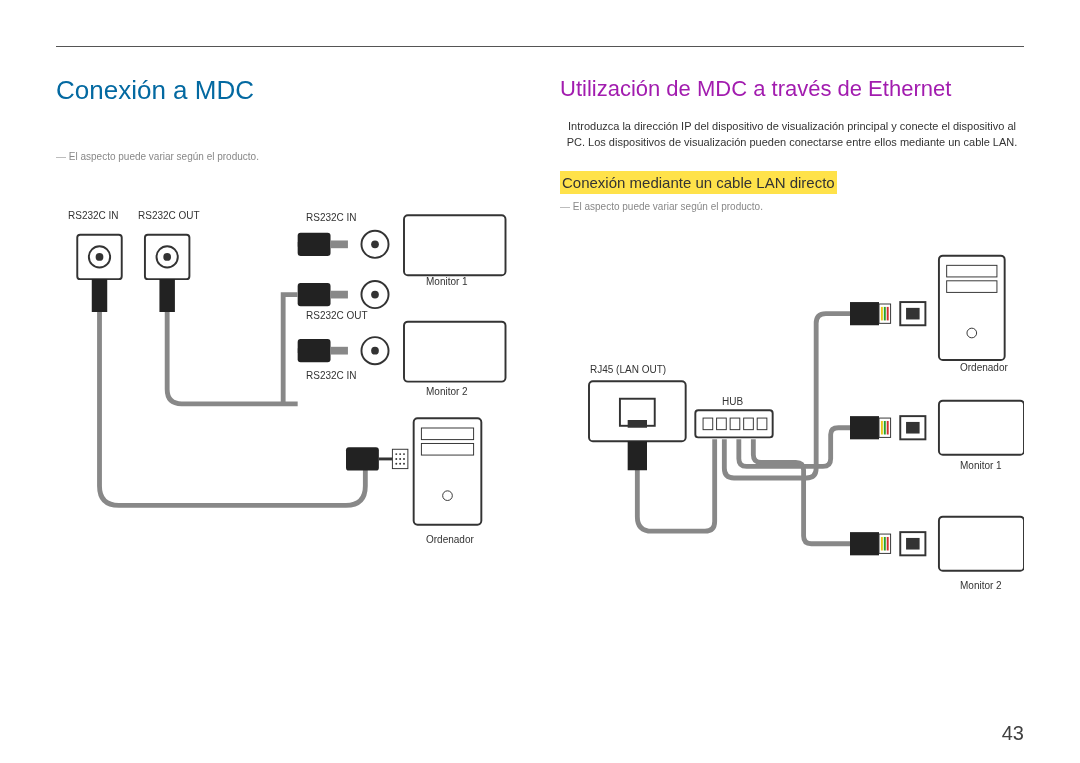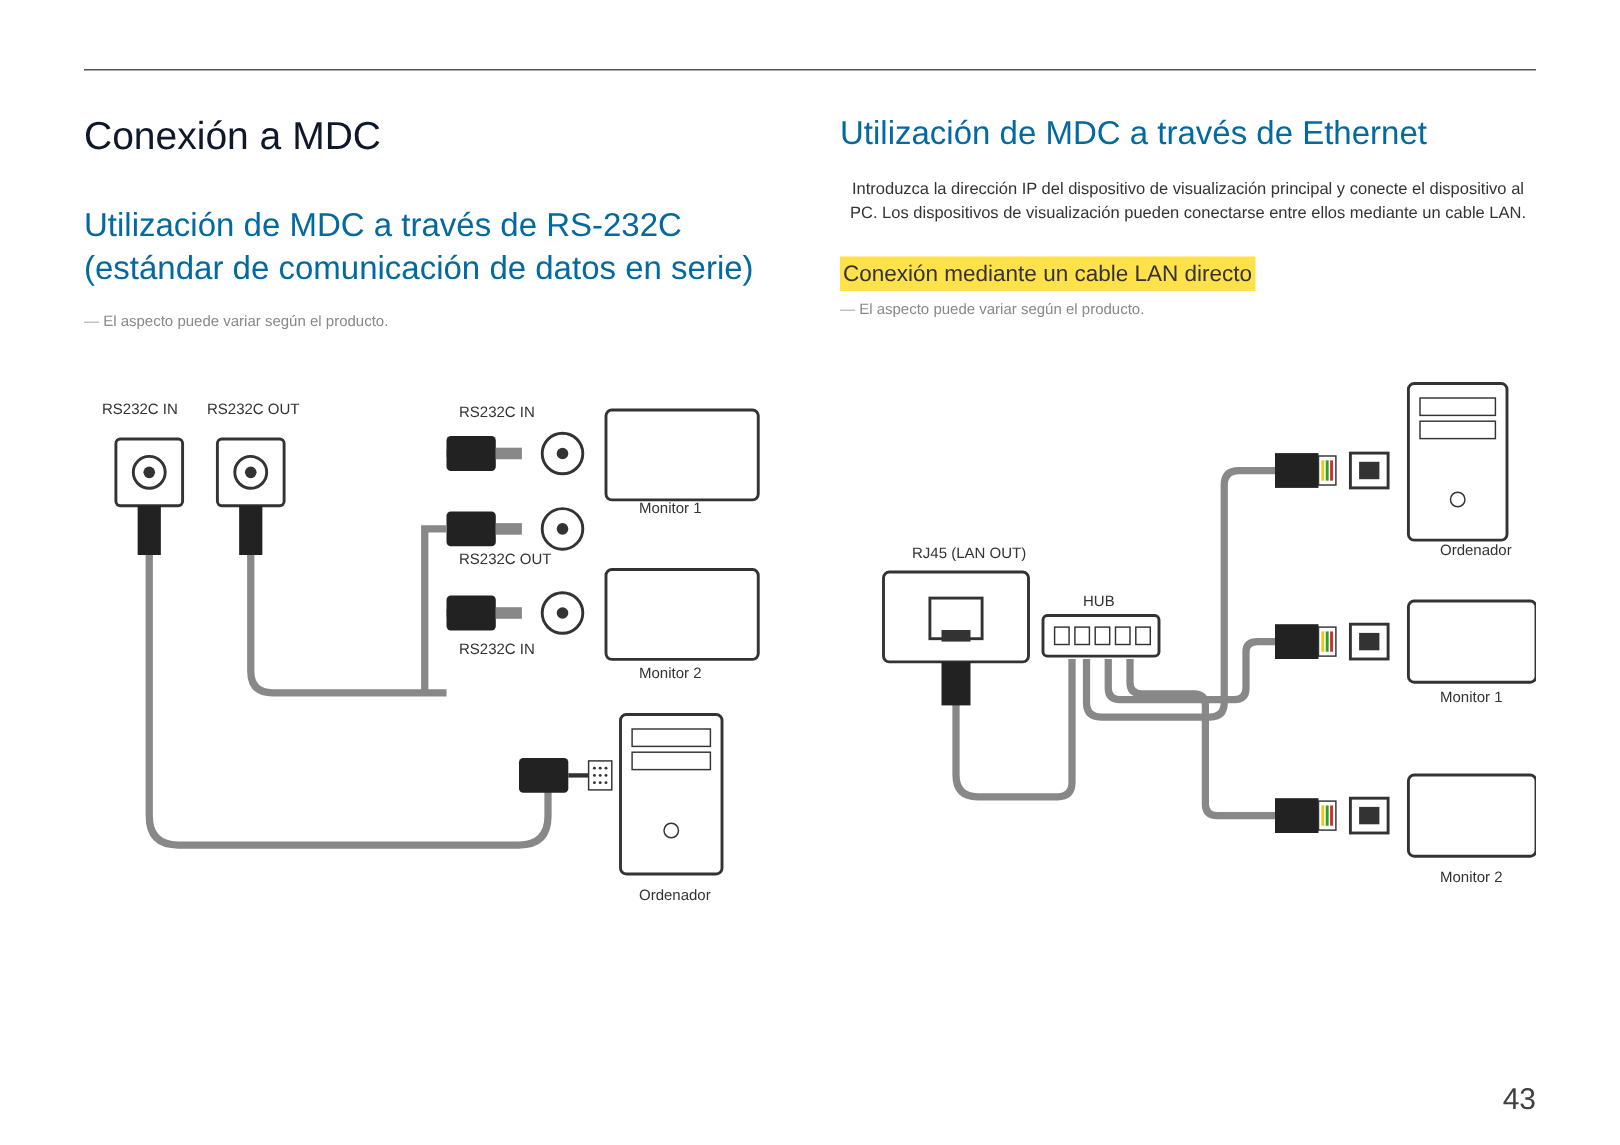--- a/index.html
+++ b/index.html
@@ -14,27 +14,27 @@
   }
   .cols {
     display: flex;
     gap: 40px;
     border-top: 1px solid #555;
     padding-top: 28px;
   }
   .col { flex: 1; }
   .col-left { border-right: 0 solid transparent; }
   h1.main-title {
-    color: #0f172a;
+    color: #0369a1;
     font-weight: 400;
     font-size: 26px;
-    margin-bottom: 30px;
+    margin-bottom: 43px;
   }
   h2.sub-title {
-    color: #0369a1;
+    color: #a21caf;
     font-weight: 400;
     font-size: 22px;
     line-height: 1.3;
     margin-bottom: 14px;
   }
   p.body {
     font-size: 11px;
     color: #333;
     line-height: 1.5;
     margin-bottom: 8px;
@@ -77,21 +77,20 @@
     color: #404040;
   }
 </style>
 </head>
 <body>
 
 <div class="cols">
 
   <div class="col col-left">
     <h1 class="main-title">Conexión a MDC</h1>
-    <h2 class="sub-title">Utilización de MDC a través de RS-232C (estándar de comunicación de datos en serie)</h2>
     <p class="note">El aspecto puede variar según el producto.</p>
 
     <div class="diagram-area">
       <svg width="100%" height="100%" viewBox="0 0 480 400">
 
         <path d="M 45 140 L 45 320 Q 45 340 65 340 L 300 340 Q 320 340 320 320 L 320 300" fill="none" stroke="#888" stroke-width="5"></path>
         <path d="M 115 140 L 115 220 Q 115 235 130 235 L 250 235" fill="none" stroke="#888" stroke-width="5"></path>
         <path d="M 250 70 L 280 70" fill="none" stroke="#888" stroke-width="5"></path>
         <path d="M 250 180 L 280 180" fill="none" stroke="#888" stroke-width="5"></path>
 
@@ -218,21 +217,21 @@
 
         <rect x="392" y="30" width="68" height="108" rx="4" fill="#fff" stroke="#333" stroke-width="2"></rect>
         <rect x="400" y="40" width="52" height="12" fill="#fff" stroke="#333"></rect>
         <rect x="400" y="56" width="52" height="12" fill="#fff" stroke="#333"></rect>
         <circle cx="426" cy="110" r="5" fill="#fff" stroke="#333"></circle>
 
         <rect x="392" y="180" width="88" height="56" rx="4" fill="#fff" stroke="#333" stroke-width="2"></rect>
 
         <rect x="392" y="300" width="88" height="56" rx="4" fill="#fff" stroke="#333" stroke-width="2"></rect>
       </svg>
-      <span class="diagram-label" style="left:48px;top:144px;">RJ45 (LAN OUT)</span>
+      <span class="diagram-label" style="left:30px;top:144px;">RJ45 (LAN OUT)</span>
       <span class="diagram-label" style="left:162px;top:176px;">HUB</span>
       <span class="diagram-label" style="left:400px;top:142px;">Ordenador</span>
       <span class="diagram-label" style="left:400px;top:240px;">Monitor 1</span>
       <span class="diagram-label" style="left:400px;top:360px;">Monitor 2</span>
     </div>
   </div>
 
 </div>
 
 <div class="page-num">43</div>

